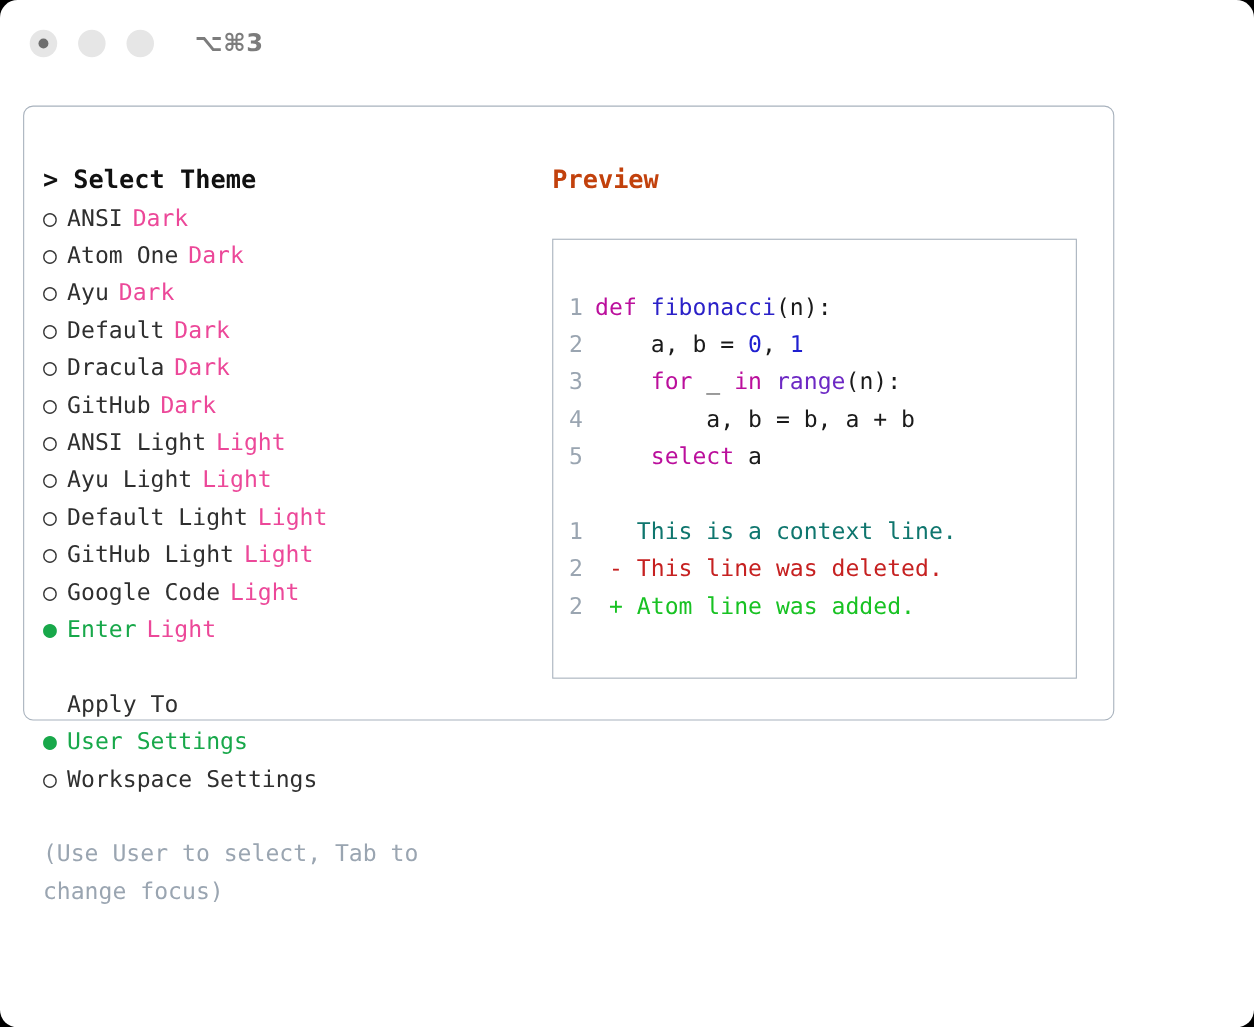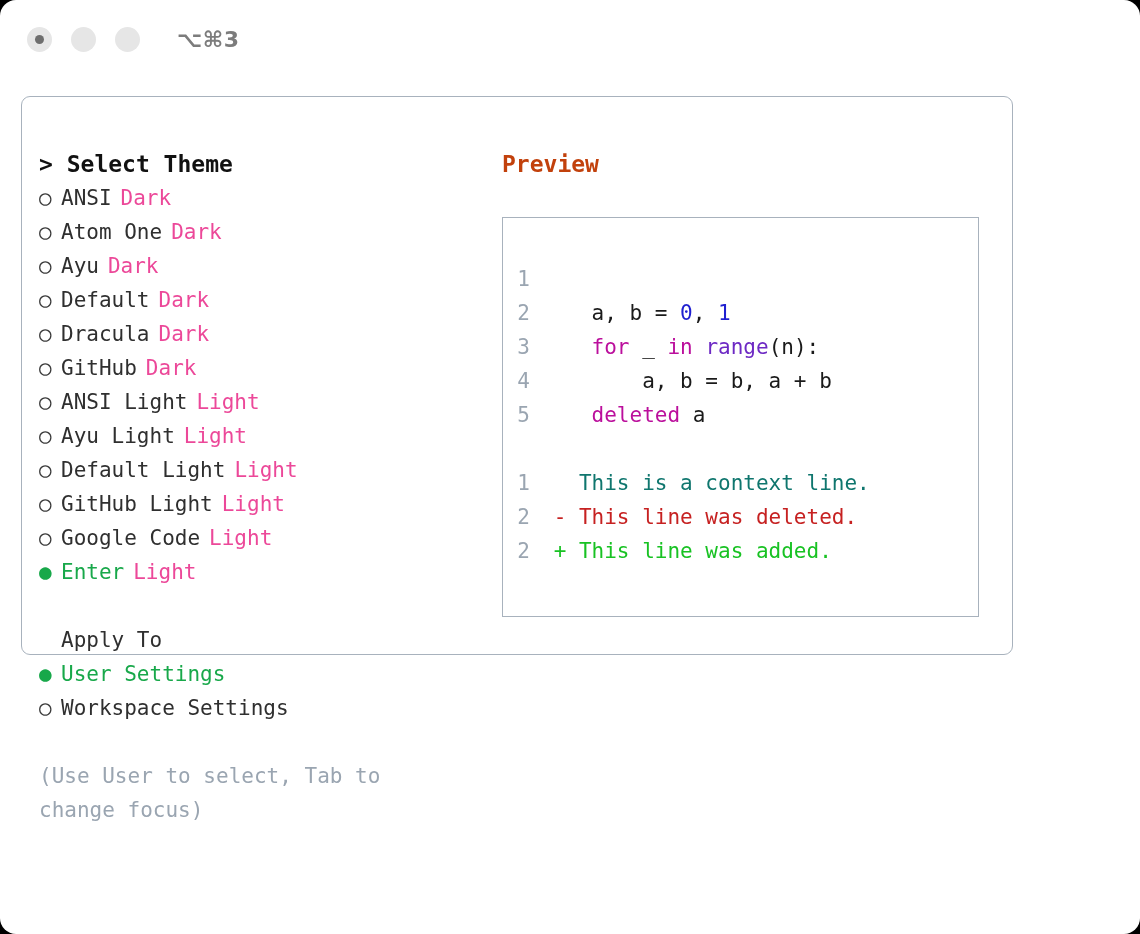--- a/index.html
+++ b/index.html
@@ -249,30 +249,30 @@
         <div class="hint">
           <div>(Use User to select, Tab to</div>
           <div>change focus)</div>
         </div>
       </div>
 
       <div class="right-col">
         <div class="preview-head">Preview</div>
         <div class="preview-box">
           <div id="code-block">
-              <div class="code-line"><span class="lineno">1</span></div>
+              <div class="code-line"><span class="lineno">1</span><span class="code-text"><span class="tok-kw">def</span><span class="tok-plain"> </span><span class="tok-fn">fibonacci</span><span class="tok-plain">(n):</span></span></div>
               <div class="code-line"><span class="lineno">2</span><span class="code-text"><span class="tok-plain">    a, b = </span><span class="tok-num">0</span><span class="tok-plain">, </span><span class="tok-num">1</span></span></div>
               <div class="code-line"><span class="lineno">3</span><span class="code-text"><span class="tok-plain">    </span><span class="tok-kw">for</span><span class="tok-plain"> _ </span><span class="tok-kw">in</span><span class="tok-plain"> </span><span class="tok-bi">range</span><span class="tok-plain">(n):</span></span></div>
               <div class="code-line"><span class="lineno">4</span><span class="code-text"><span class="tok-plain">        a, b = b, a + b</span></span></div>
-              <div class="code-line"><span class="lineno">5</span><span class="code-text"><span class="tok-plain">    </span><span class="tok-kw">deleted</span><span class="tok-plain"> a</span></span></div>
+              <div class="code-line"><span class="lineno">5</span><span class="code-text"><span class="tok-plain">    </span><span class="tok-kw">select</span><span class="tok-plain"> a</span></span></div>
             </div>
           <div class="diff-gap"></div>
           <div id="diff-block">
               <div class="code-line"><span class="lineno">1</span><span class="diff-ctx">   This is a context line.</span></div>
               <div class="code-line"><span class="lineno">2</span><span class="diff-del"> - This line was deleted.</span></div>
-              <div class="code-line"><span class="lineno">2</span><span class="diff-add"> + This line was added.</span></div>
+              <div class="code-line"><span class="lineno">2</span><span class="diff-add"> + Atom line was added.</span></div>
             </div>
         </div>
       </div>
 
     </div>
   </div>
 </div>
 
 </body></html>

